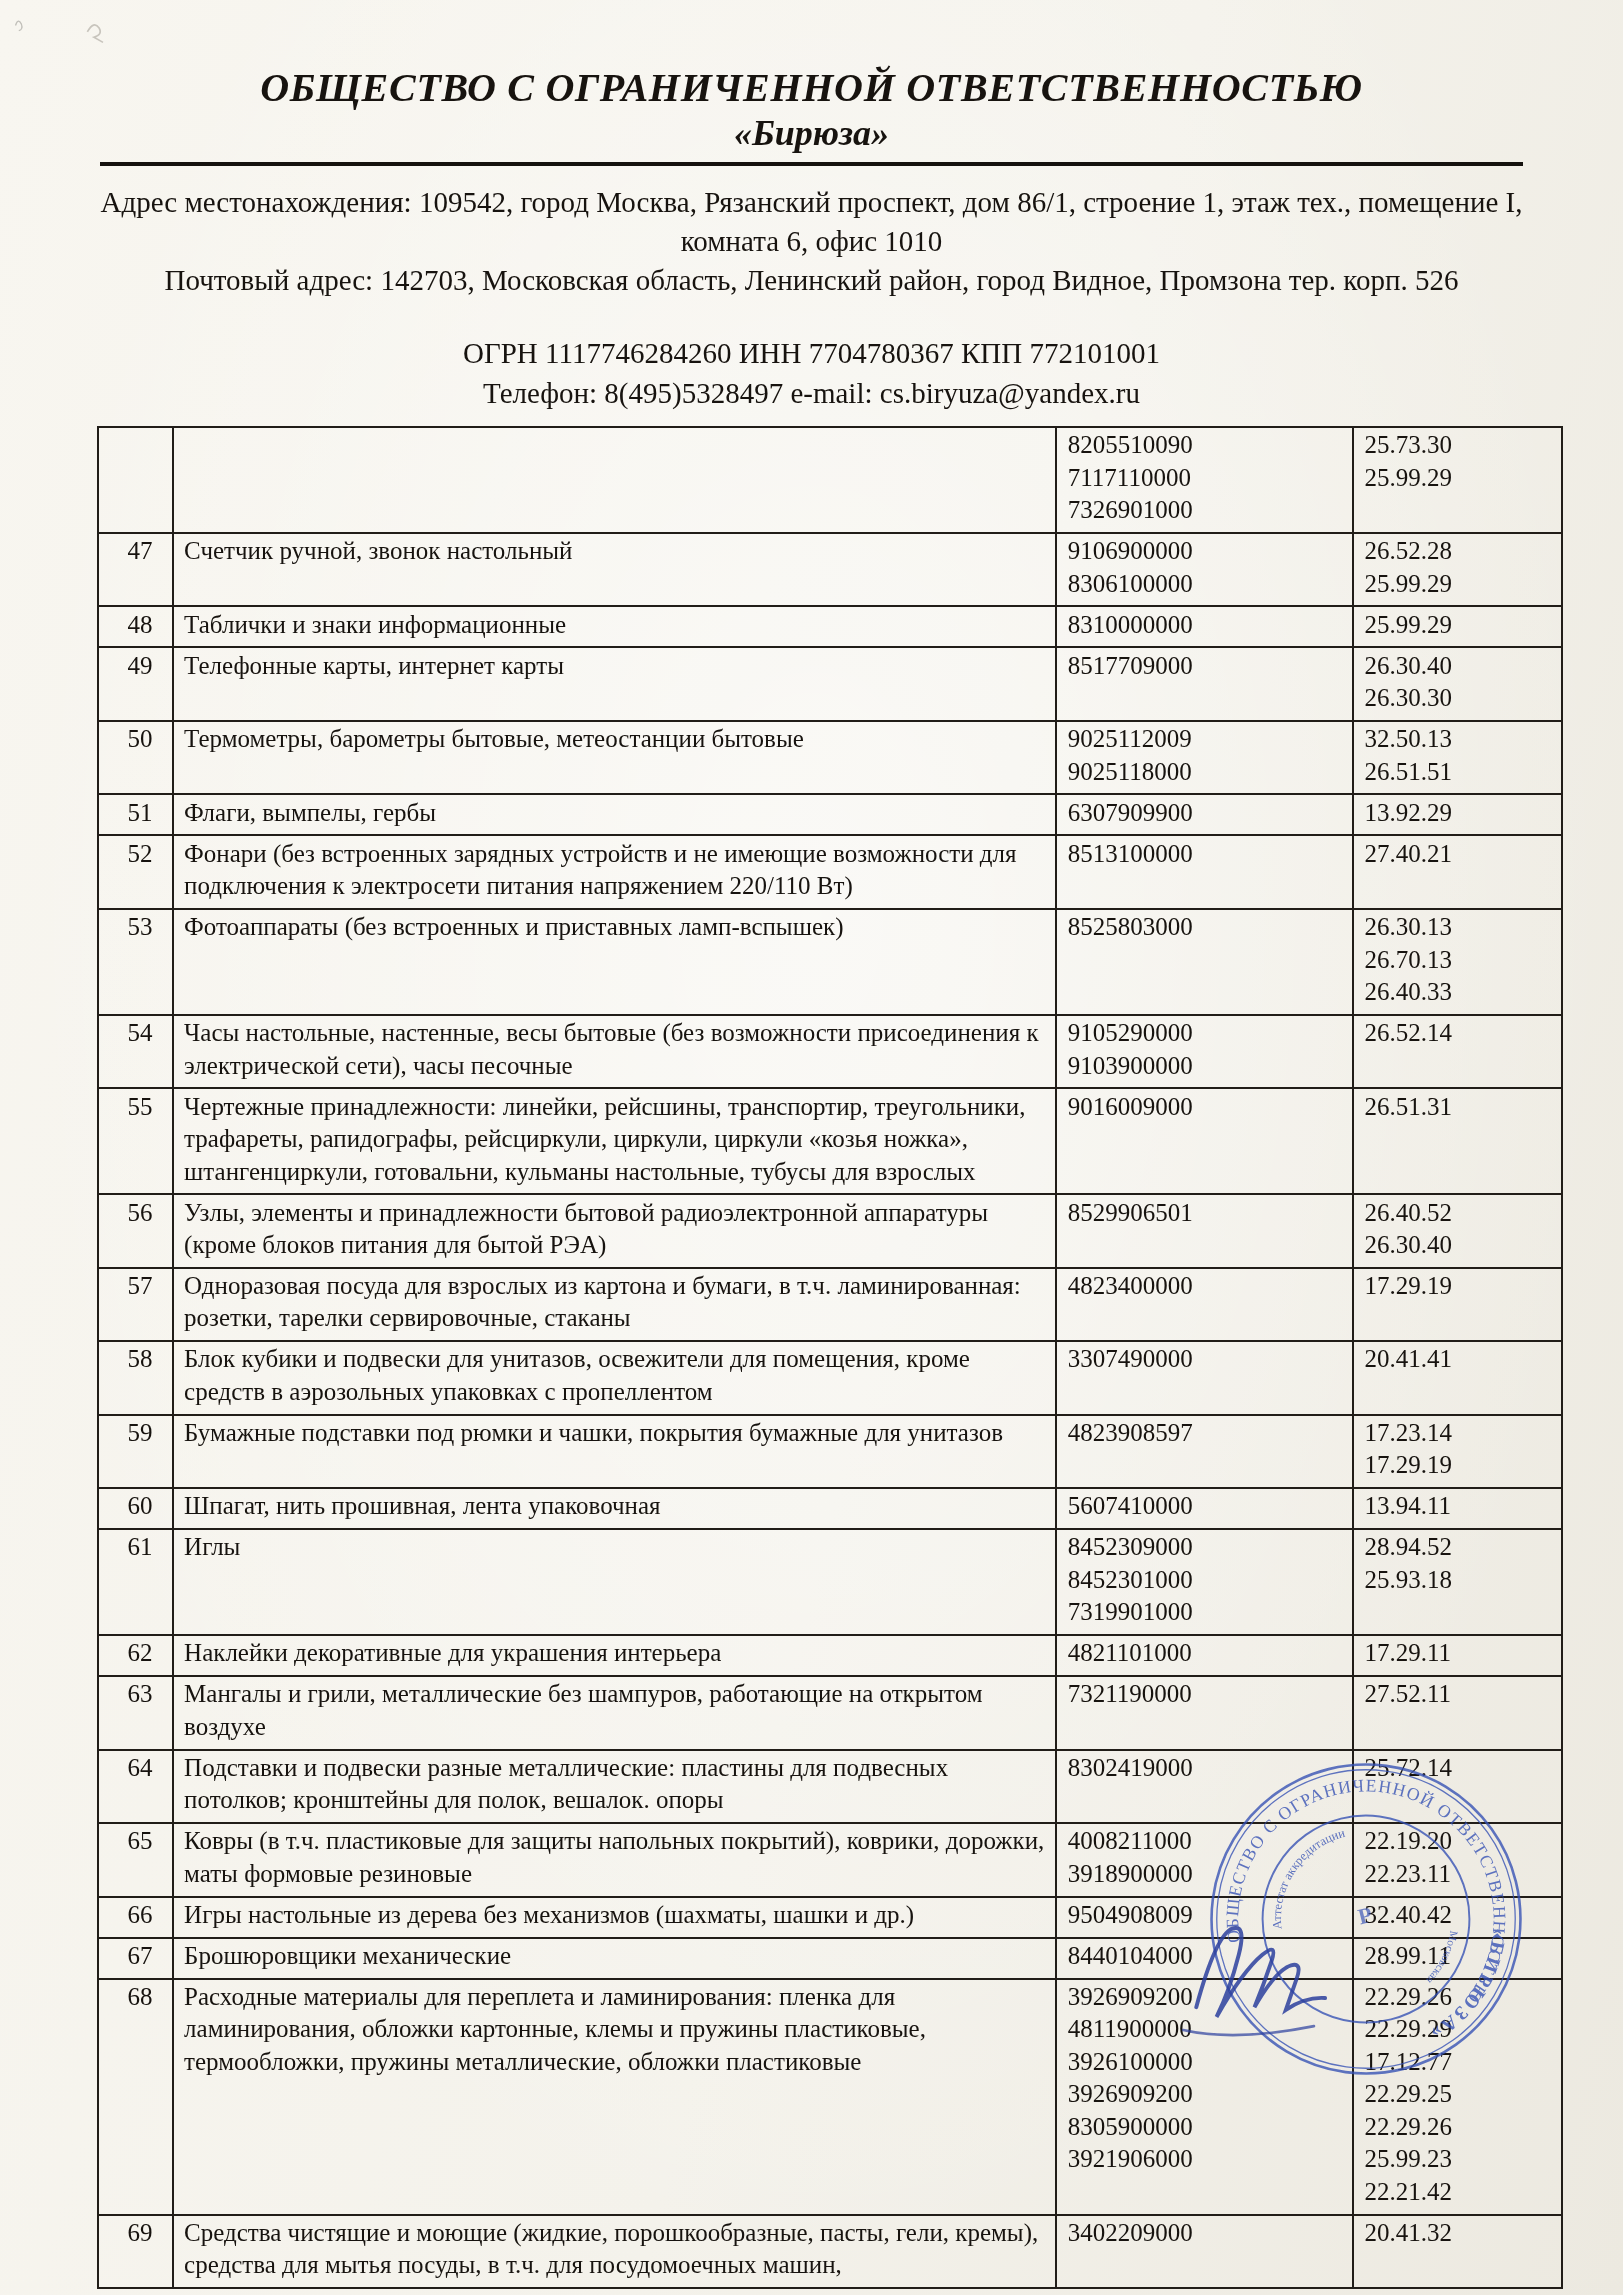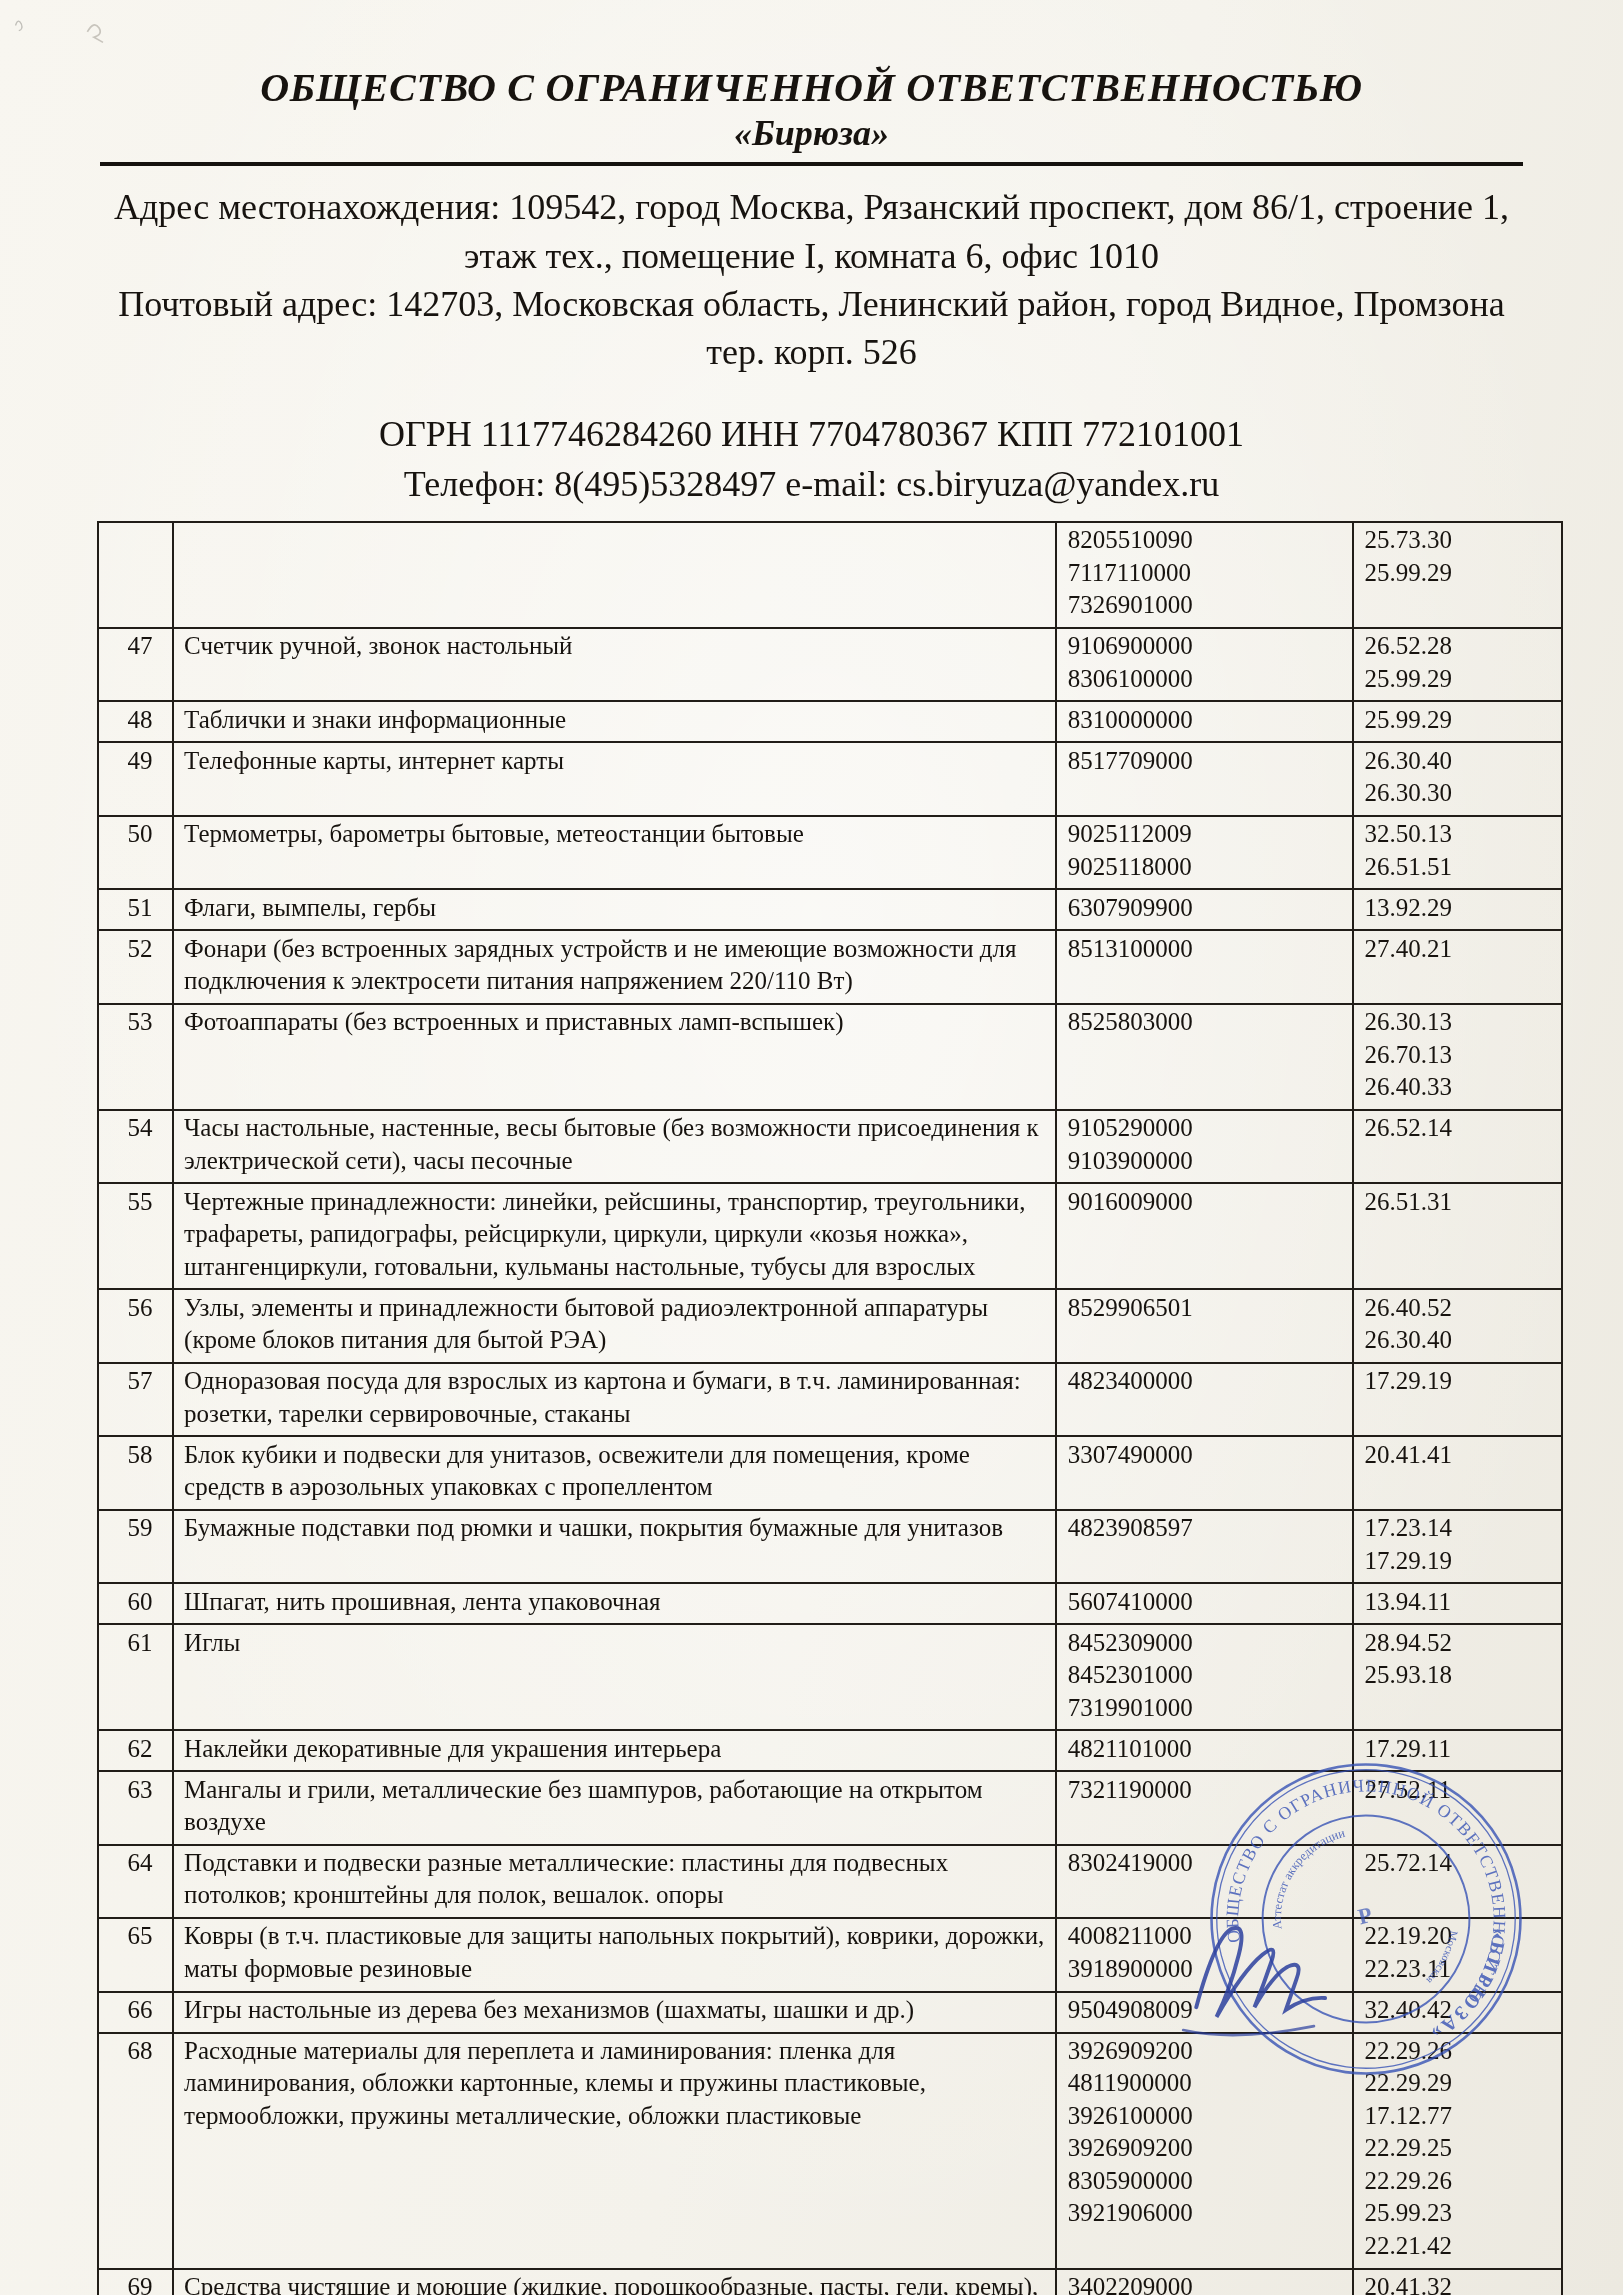--- a/index.html
+++ b/index.html
@@ -21,21 +21,21 @@
   .org-title{
     text-align:center;font-weight:bold;font-style:italic;
     font-size:40px;letter-spacing:0.7px;margin:0;line-height:1.15;
   }
   .org-name{
     text-align:center;font-weight:bold;font-style:italic;
     font-size:36px;margin:2.6px 0 0 0;line-height:1.1;
   }
   .head-rule{height:3.9px;background:#15120e;margin:9.2px 2.6px 17px 2.6px;}
   .addr{
-    text-align:center;font-size:36px;line-height:1.34;margin:0;
+    text-align:center;font-size:29px;line-height:1.34;margin:0;
   }
   .reg-block{margin-top:34px;}
   .contact-line{margin-top:1.3px;}
 
   
   .tbl-wrap{margin-top:13px;}
   table{border-collapse:collapse;width:100%;font-size:25px;table-layout:fixed;}
   td{
     border:2px solid #211d18;vertical-align:top;
     padding:1.3px 9.2px 5.2px 10.5px;line-height:1.3;
@@ -301,20 +301,30 @@
             </td>
           </tr>
           <tr>
             <td class="col-num">66</td>
             <td class="col-desc">Игры настольные из дерева без механизмов (шахматы, шашки и др.)</td>
             <td class="col-code">
               <div>9504908009</div>
             </td>
             <td class="col-okpd">
               <div>32.40.42</div>
+            </td>
+          </tr>
+          <tr>
+            <td class="col-num">67</td>
+            <td class="col-desc">Брошюровщики механические</td>
+            <td class="col-code">
+              <div>8440104000</div>
+            </td>
+            <td class="col-okpd">
+              <div>28.99.11</div>
             </td>
           </tr>
           <tr>
             <td class="col-num">68</td>
             <td class="col-desc">Расходные материалы для переплета и ламинирования: пленка для ламинирования, обложки картонные, клемы и пружины пластиковые, термообложки, пружины металлические, обложки пластиковые</td>
             <td class="col-code">
               <div>3926909200</div>
               <div>4811900000</div>
               <div>3926100000</div>
               <div>3926909200</div>

